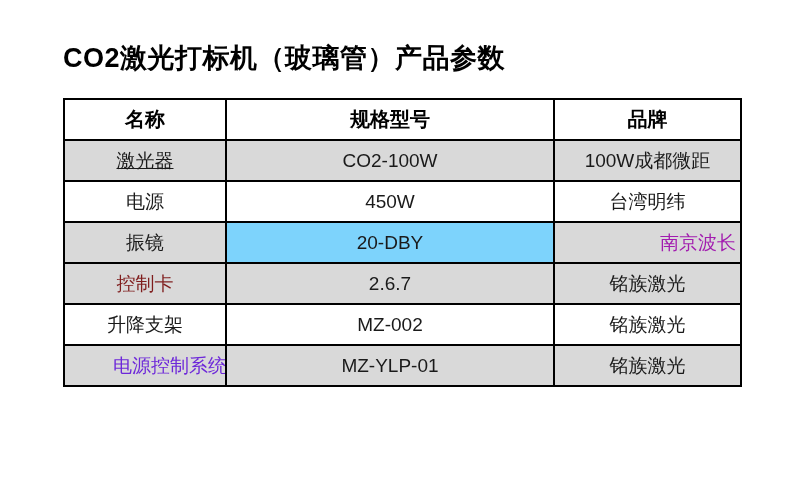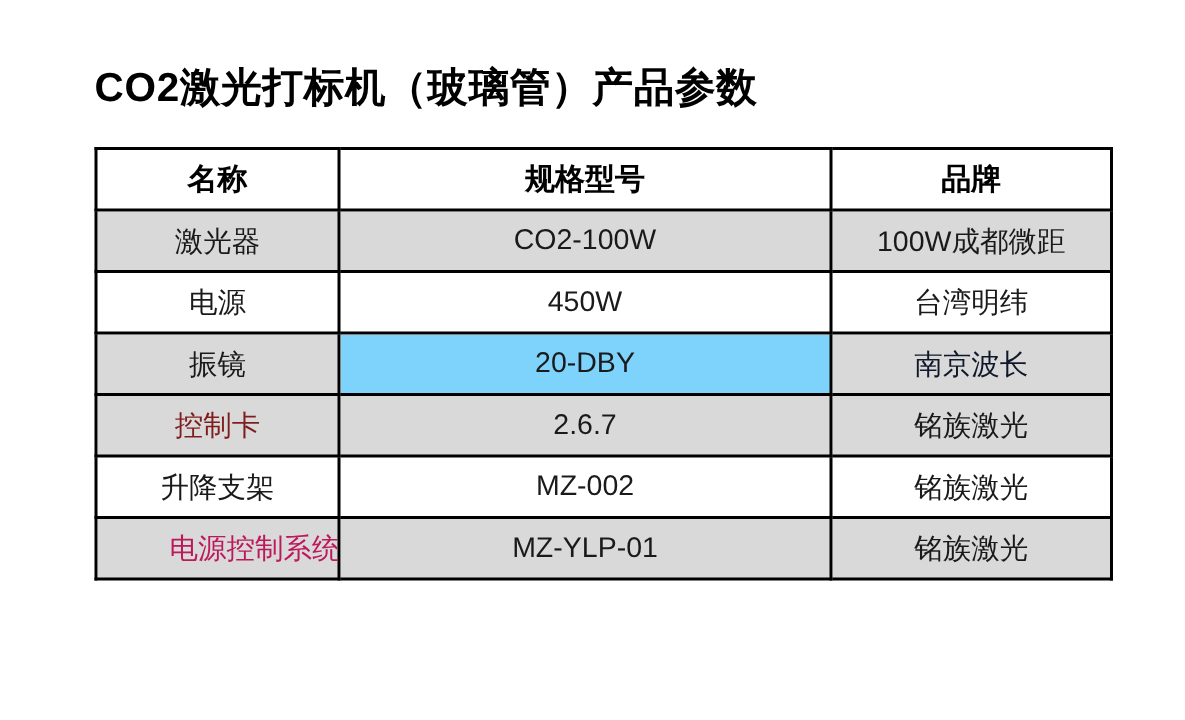--- a/index.html
+++ b/index.html
@@ -77,45 +77,45 @@
     </colgroup>
     <thead>
       <tr>
         <th style="border-color: rgb(0, 0, 0);">名称</th>
         <th style="border-color: rgb(0, 0, 0);">规格型号</th>
         <th style="border-color: rgb(0, 0, 0);">品牌</th>
       </tr>
     </thead>
     <tbody>
       <tr class="alt">
-        <td style="color: rgb(26, 26, 26); background: rgb(217, 217, 217); border-color: rgb(0, 0, 0);">激光器</td>
+        <td style="color: rgb(26, 26, 26); background: rgb(217, 217, 217); border-color: rgb(0, 0, 0); text-decoration: underline;">激光器</td>
         <td style="color: rgb(26, 26, 26); background: rgb(217, 217, 217); border-color: rgb(0, 0, 0);">CO2-100W</td>
         <td style="color: rgb(26, 26, 26); background: rgb(217, 217, 217); border-color: rgb(0, 0, 0);">100W成都微距</td>
       </tr>
       <tr>
         <td style="color: rgb(26, 26, 26); background: rgb(255, 255, 255); border-color: rgb(0, 0, 0);">电源</td>
         <td style="color: rgb(26, 26, 26); background: rgb(255, 255, 255); border-color: rgb(0, 0, 0);">450W</td>
         <td style="color: rgb(26, 26, 26); background: rgb(255, 255, 255); border-color: rgb(0, 0, 0);">台湾明纬</td>
       </tr>
       <tr class="alt">
         <td style="color: rgb(26, 26, 26); background: rgb(217, 217, 217); border-color: rgb(0, 0, 0);">振镜</td>
         <td style="color: rgb(26, 26, 26); background: #7dd3fc; border-color: rgb(0, 0, 0);">20-DBY</td>
-        <td style="color: #0f172a; background: rgb(217, 217, 217); border-color: rgb(0, 0, 0);">南京波长</td>
+        <td style="color: #a21caf; background: rgb(217, 217, 217); border-color: rgb(0, 0, 0); text-align: right;">南京波长</td>
       </tr>
       <tr class="alt">
         <td style="color: #7f1d1d; background: rgb(217, 217, 217); border-color: rgb(0, 0, 0);">控制卡</td>
         <td style="color: rgb(26, 26, 26); background: rgb(217, 217, 217); border-color: rgb(0, 0, 0);">2.6.7</td>
         <td style="color: rgb(26, 26, 26); background: rgb(217, 217, 217); border-color: rgb(0, 0, 0);">铭族激光</td>
       </tr>
       <tr>
         <td style="color: rgb(26, 26, 26); background: rgb(255, 255, 255); border-color: rgb(0, 0, 0);">升降支架</td>
         <td style="color: rgb(26, 26, 26); background: rgb(255, 255, 255); border-color: rgb(0, 0, 0); margin-top: 32px;">MZ-002</td>
         <td style="color: rgb(26, 26, 26); background: rgb(255, 255, 255); border-color: rgb(0, 0, 0);">铭族激光</td>
       </tr>
       <tr class="alt">
-        <td style="color: #be185d; background: rgb(217, 217, 217); border-color: rgb(0, 0, 0); padding-left: 48px;">电源控制系统</td>
+        <td style="color: #6d28d9; background: rgb(217, 217, 217); border-color: rgb(0, 0, 0); padding-left: 48px;">电源控制系统</td>
         <td style="color: rgb(26, 26, 26); background: rgb(217, 217, 217); border-color: rgb(0, 0, 0);">MZ-YLP-01</td>
         <td style="color: rgb(26, 26, 26); background: rgb(217, 217, 217); border-color: rgb(0, 0, 0);">铭族激光</td>
       </tr>
     </tbody>
   </table>
 
 </div>
 
 </body></html>

